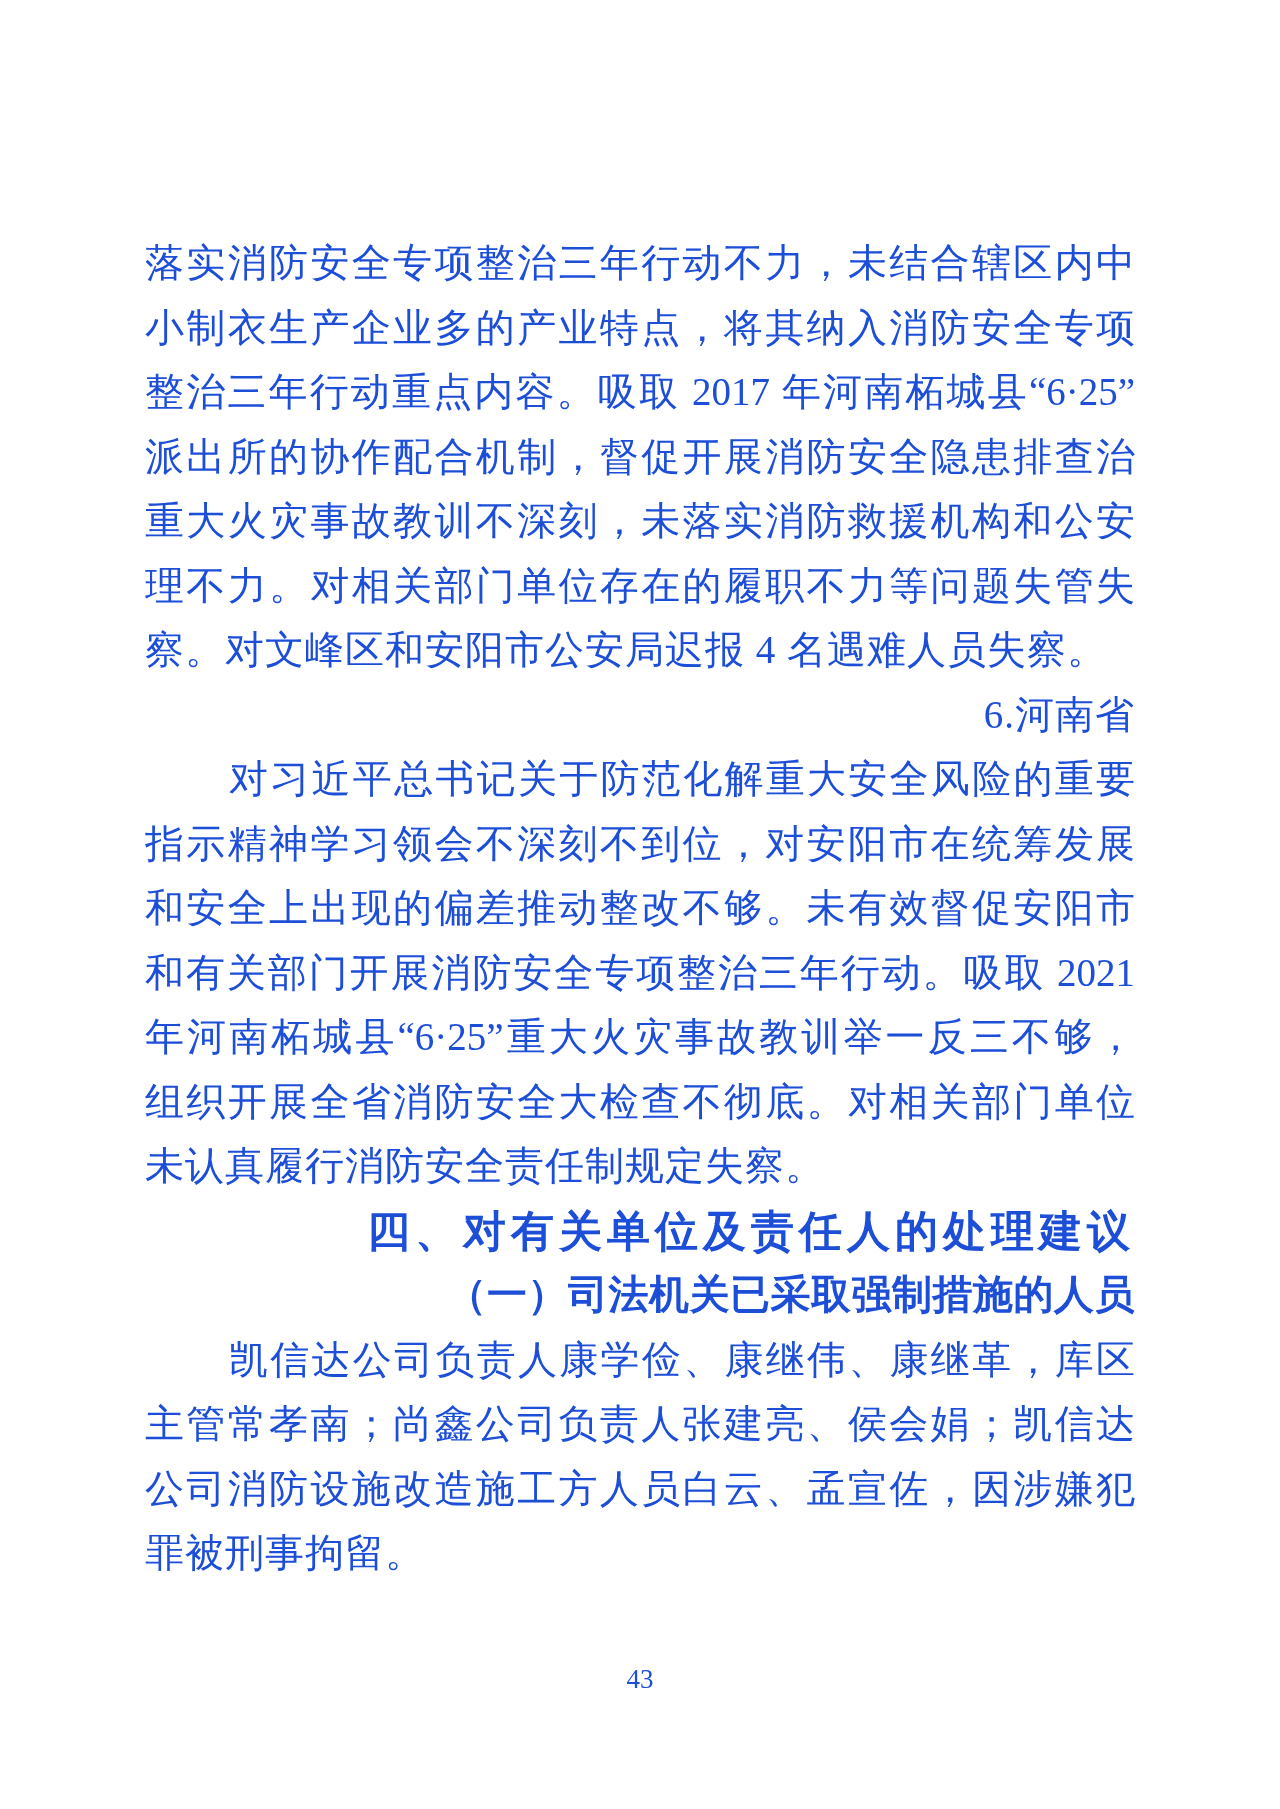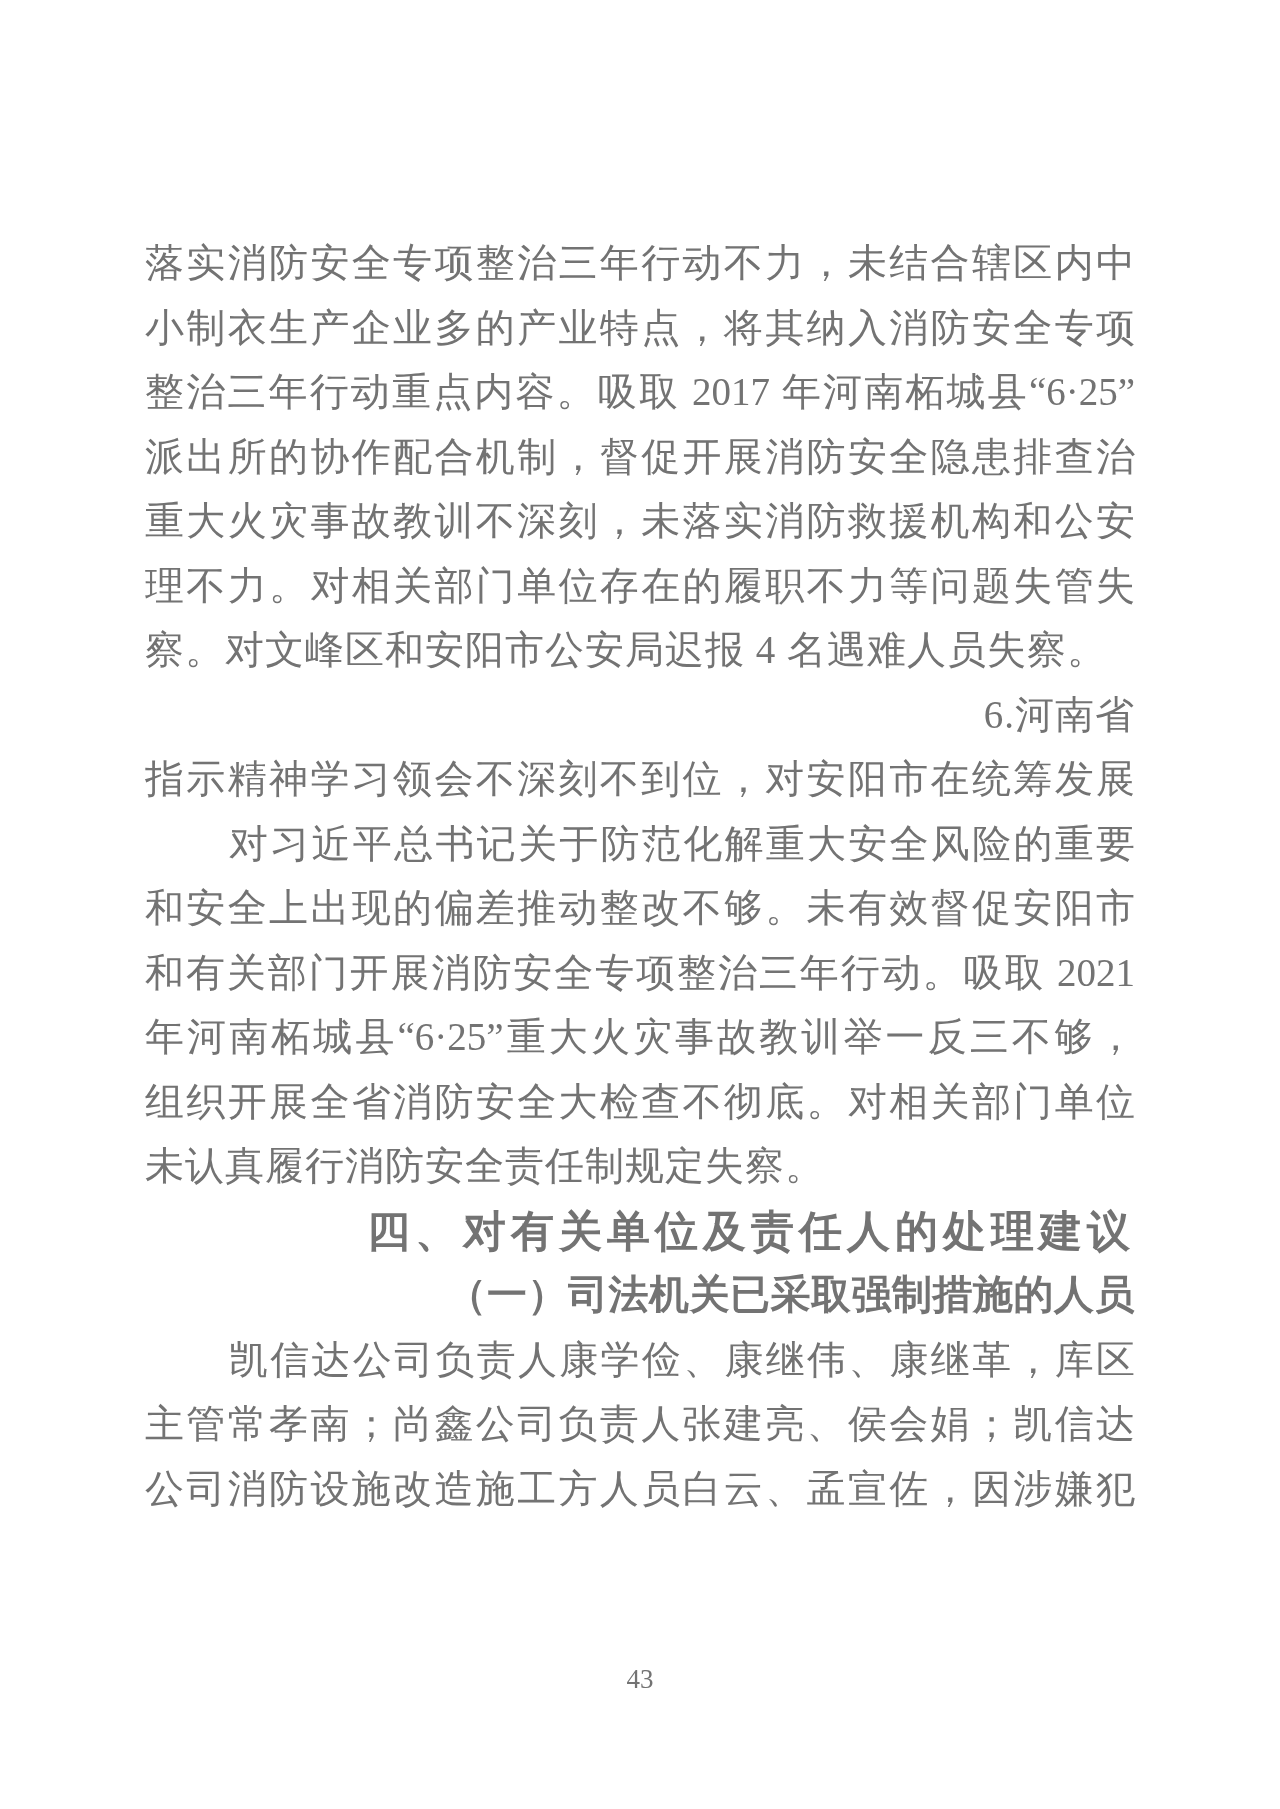--- a/index.html
+++ b/index.html
@@ -8,21 +8,21 @@
     background: #e8e8e8;
   }
   .page {
     position: relative;
     width: 1280px;
     height: 1809px;
     background: #ffffff;
     margin: 0 auto;
     overflow: hidden;
     font-family: "Liberation Serif", "DejaVu Serif", serif;
-    color: #737373;
+    color: #1d4ed8;
   }
   .text-block {
     position: absolute;
     top: 231px;
     left: 145px;
     width: 990px;
   }
   .line {
     height: 64.5px;
     line-height: 64.5px;
@@ -69,28 +69,29 @@
 <div class="page">
   <div class="text-block">
     <div class="line just">落实消防安全专项整治三年行动不力，未结合辖区内中</div>
     <div class="line just">小制衣生产企业多的产业特点，将其纳入消防安全专项</div>
     <div class="line just">整治三年行动重点内容。吸取 2017 年河南柘城县“6·25”</div>
     <div class="line just">派出所的协作配合机制，督促开展消防安全隐患排查治</div>
     <div class="line just">重大火灾事故教训不深刻，未落实消防救援机构和公安</div>
     <div class="line just">理不力。对相关部门单位存在的履职不力等问题失管失</div>
     <div class="line">察。对文峰区和安阳市公安局迟报 4 名遇难人员失察。</div>
     <div class="line indent">6.河南省</div>
+    <div class="line just indent">对习近平总书记关于防范化解重大安全风险的重要</div>
     <div class="line just">指示精神学习领会不深刻不到位，对安阳市在统筹发展</div>
-    <div class="line just indent">对习近平总书记关于防范化解重大安全风险的重要</div>
     <div class="line just">和安全上出现的偏差推动整改不够。未有效督促安阳市</div>
     <div class="line just">和有关部门开展消防安全专项整治三年行动。吸取 2021</div>
     <div class="line just">年河南柘城县“6·25”重大火灾事故教训举一反三不够，</div>
     <div class="line just">组织开展全省消防安全大检查不彻底。对相关部门单位</div>
     <div class="line">未认真履行消防安全责任制规定失察。</div>
     <div class="line h2 indent">四、对有关单位及责任人的处理建议</div>
     <div class="line h3 indent">（一）司法机关已采取强制措施的人员</div>
     <div class="line just indent">凯信达公司负责人康学俭、康继伟、康继革，库区</div>
     <div class="line just">主管常孝南；尚鑫公司负责人张建亮、侯会娟；凯信达</div>
     <div class="line just">公司消防设施改造施工方人员白云、孟宣佐，因涉嫌犯</div>
+    <div class="line">罪被刑事拘留。</div>
   </div>
 
   <div class="page-number">43</div>
 </div>
 
 </body></html>

